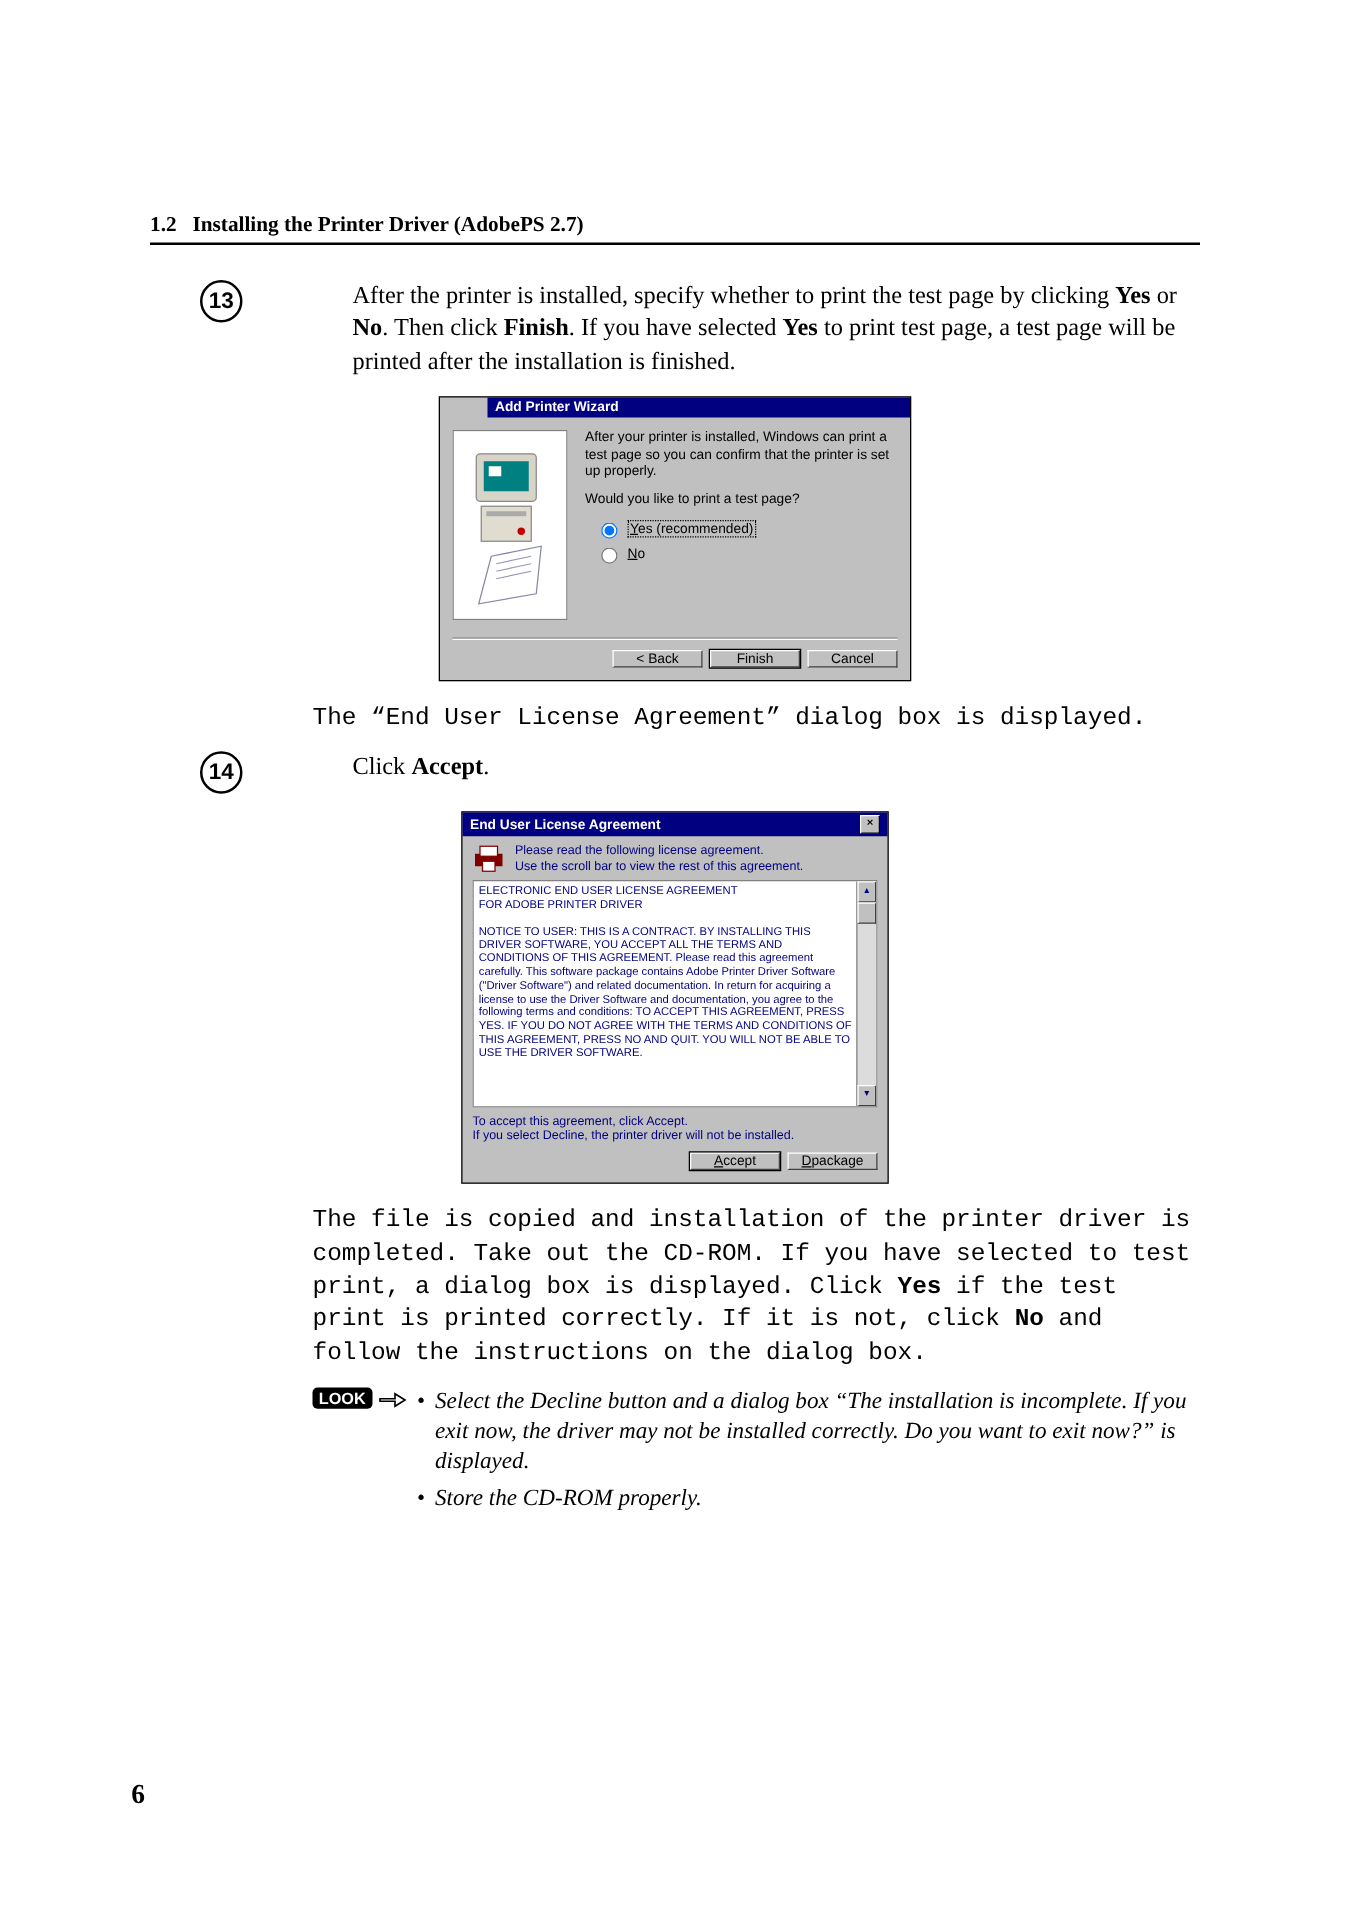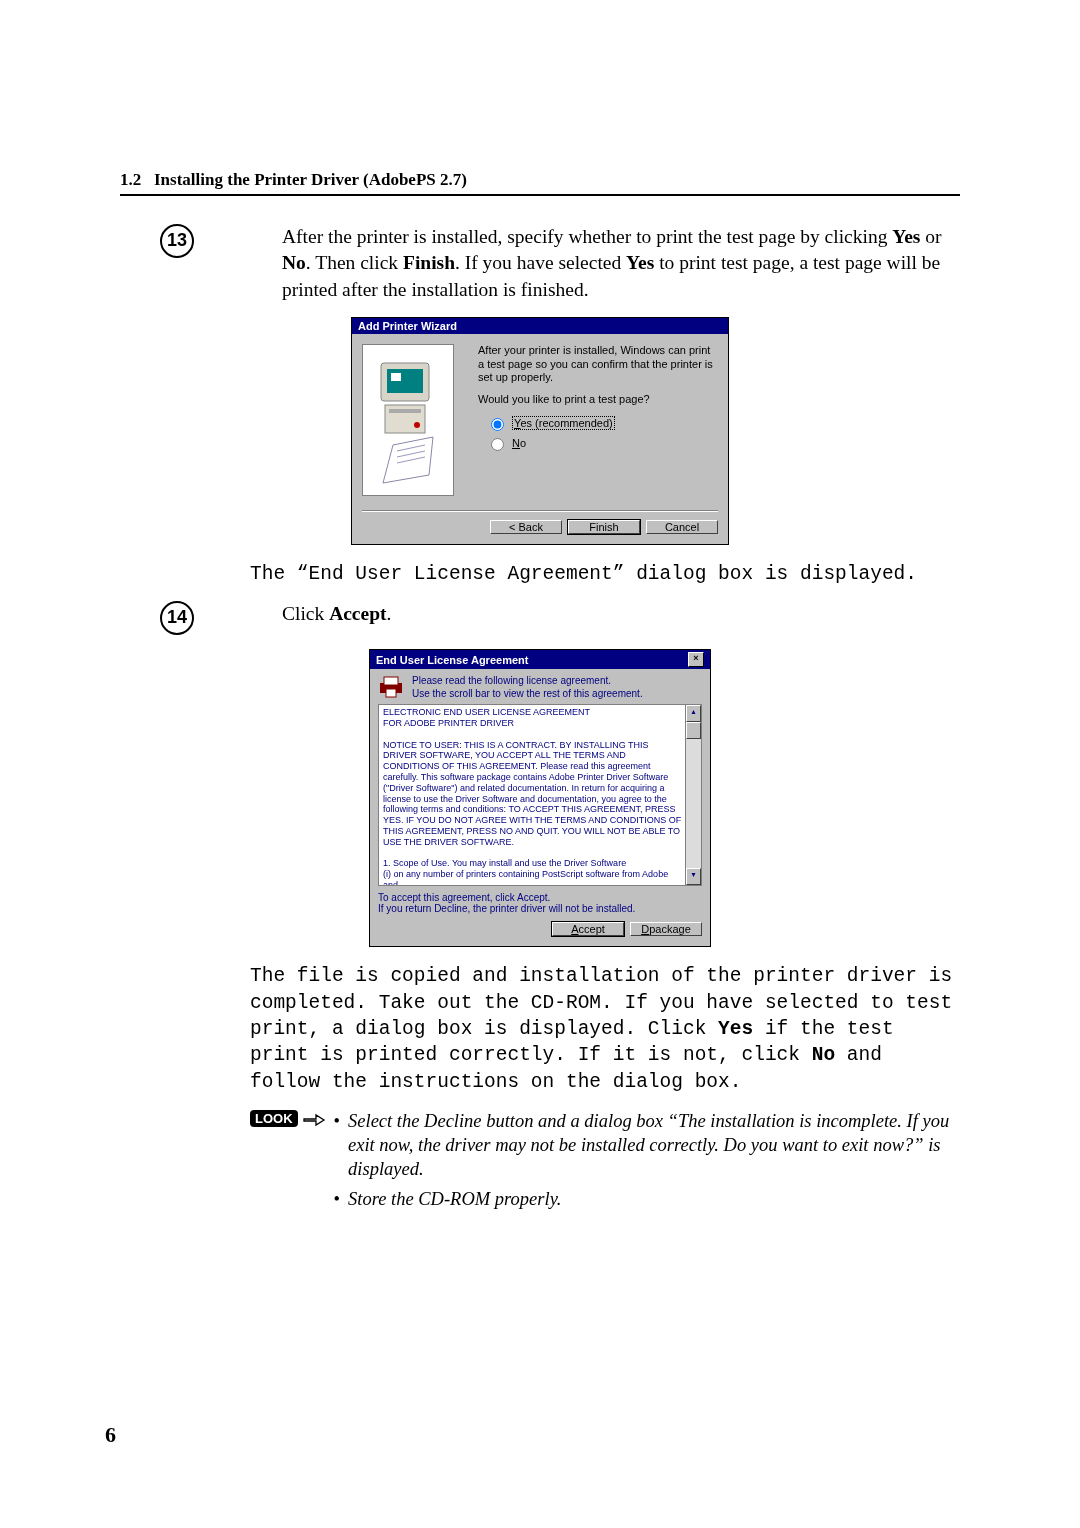--- a/index.html
+++ b/index.html
@@ -63,25 +63,26 @@
     font-size: 11px;
     color: #000;
     margin: 0 auto;
   }
   .wiz-title {
     background: #000080;
     color: #fff;
     font-weight: bold;
     padding: 2px 6px;
     font-size: 11px;
+    margin-left: 38px;
   }
   .wiz-body {
     display: flex;
     padding: 10px;
-    gap: 24px;
+    gap: 14px;
   }
   .wiz-icon {
     width: 90px;
     height: 150px;
     background: #fff;
     border: 1px solid #808080;
     position: relative;
     overflow: hidden;
   }
   .wiz-icon svg { width: 100%; height: 100%; }
@@ -346,32 +347,30 @@
           <div>Please read the following license agreement.</div>
           <div>Use the scroll bar to view the rest of this agreement.</div>
         </div>
       </div>
       <div class="eula-textbox">
         <div style="white-space:pre-line">ELECTRONIC END USER LICENSE AGREEMENT
 FOR ADOBE PRINTER DRIVER</div>
         <br>
         <div>NOTICE TO USER: THIS IS A CONTRACT. BY INSTALLING THIS DRIVER SOFTWARE, YOU ACCEPT ALL THE TERMS AND CONDITIONS OF THIS AGREEMENT. Please read this agreement carefully. This software package contains Adobe Printer Driver Software ("Driver Software") and related documentation. In return for acquiring a license to use the Driver Software and documentation, you agree to the following terms and conditions: TO ACCEPT THIS AGREEMENT, PRESS YES. IF YOU DO NOT AGREE WITH THE TERMS AND CONDITIONS OF THIS AGREEMENT, PRESS NO AND QUIT. YOU WILL NOT BE ABLE TO USE THE DRIVER SOFTWARE.</div>
         <br>
-        <div style="white-space:pre-line">1. Scope of Use.  You may install and use the Driver Software
-(i) on any number of printers containing PostScript software from Adobe and</div>
         <div class="eula-scroll">
           <div class="arrow">▴</div>
           <div class="thumb"></div>
           <div style="flex:1"></div>
           <div class="arrow">▾</div>
         </div>
       </div>
       <div class="eula-foot">
         <div>To accept this agreement, click Accept.</div>
-        <div>If you return Decline, the printer driver will not be installed.</div>
+        <div>If you select Decline, the printer driver will not be installed.</div>
       </div>
       <div class="eula-buttons">
         <button class="win-btn default"><span style="text-decoration:underline">A</span><span>ccept</span></button>
         <button class="win-btn"><span style="text-decoration:underline">D</span><span>package</span></button>
       </div>
     </div>
   </div>
 
   <div class="mid-para">
     <span>The file is copied and installation of the printer driver is completed. Take out the CD-ROM. If you have selected to test print, a dialog box is displayed. Click </span><b>Yes</b><span> if the test print is printed correctly. If it is not, click </span><b>No</b><span> and follow the instructions on the dialog box.</span>

